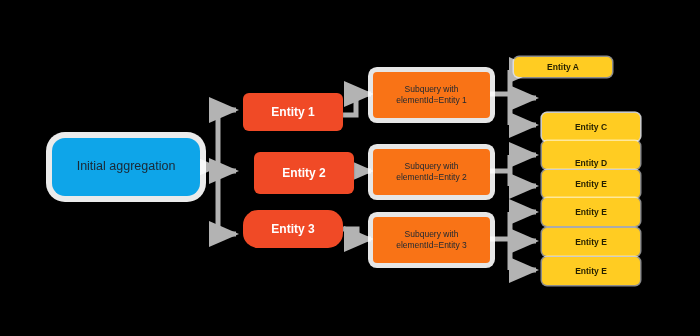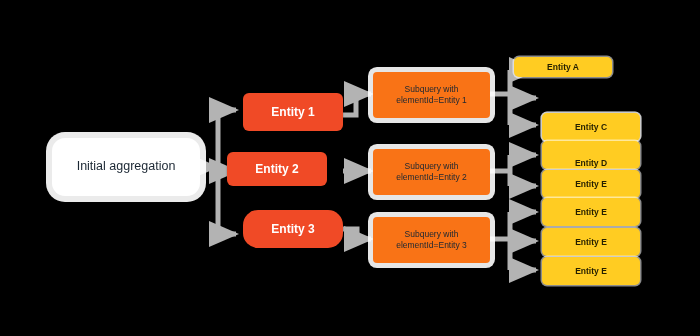--- a/index.html
+++ b/index.html
@@ -30,21 +30,21 @@
     position: absolute;
     box-sizing: border-box;
     display: flex;
     align-items: center;
     justify-content: center;
     text-align: center;
     line-height: 1.25;
     z-index: 3;
   }
   .node-initial {
-    background: #ffffff;
+    background: #0ea5e9;
     color: #1b2733;
     font-size: 12.5px;
     border-radius: 13px;
     box-shadow: 0 0 0 6px rgba(255,255,255,0.92);
   }
   .node-entity {
     background: #F04A26;
     color: #ffffff;
     font-size: 12px;
     font-weight: bold;
@@ -118,21 +118,21 @@
     </g>
   </svg>
 
   <div class="node node-initial" style="left:52px; top:138px; width:148px; height:58px;">
     <span class="ilabel">Initial aggregation</span>
   </div>
 
   <div class="node node-entity" style="left:243px; top:93px; width:100px; height:38px;">
     <span class="elabel">Entity 1</span>
   </div>
-  <div class="node node-entity" style="left:227px; top:152px; width:100px; height:34px;">
+  <div class="node node-entity" style="left:254px; top:152px; width:100px; height:42px;">
     <span class="elabel">Entity 2</span>
   </div>
   <div class="node node-entity" style="left:243px; top:210px; width:100px; height:38px;border-radius:15px;">
     <span class="elabel">Entity 3</span>
   </div>
 
   <div class="node node-subquery" style="left:373px; top:72px; width:117px; height:46px;">
     <span class="slabel line2">Subquery with
 elementId=Entity 1</span>
   </div>

